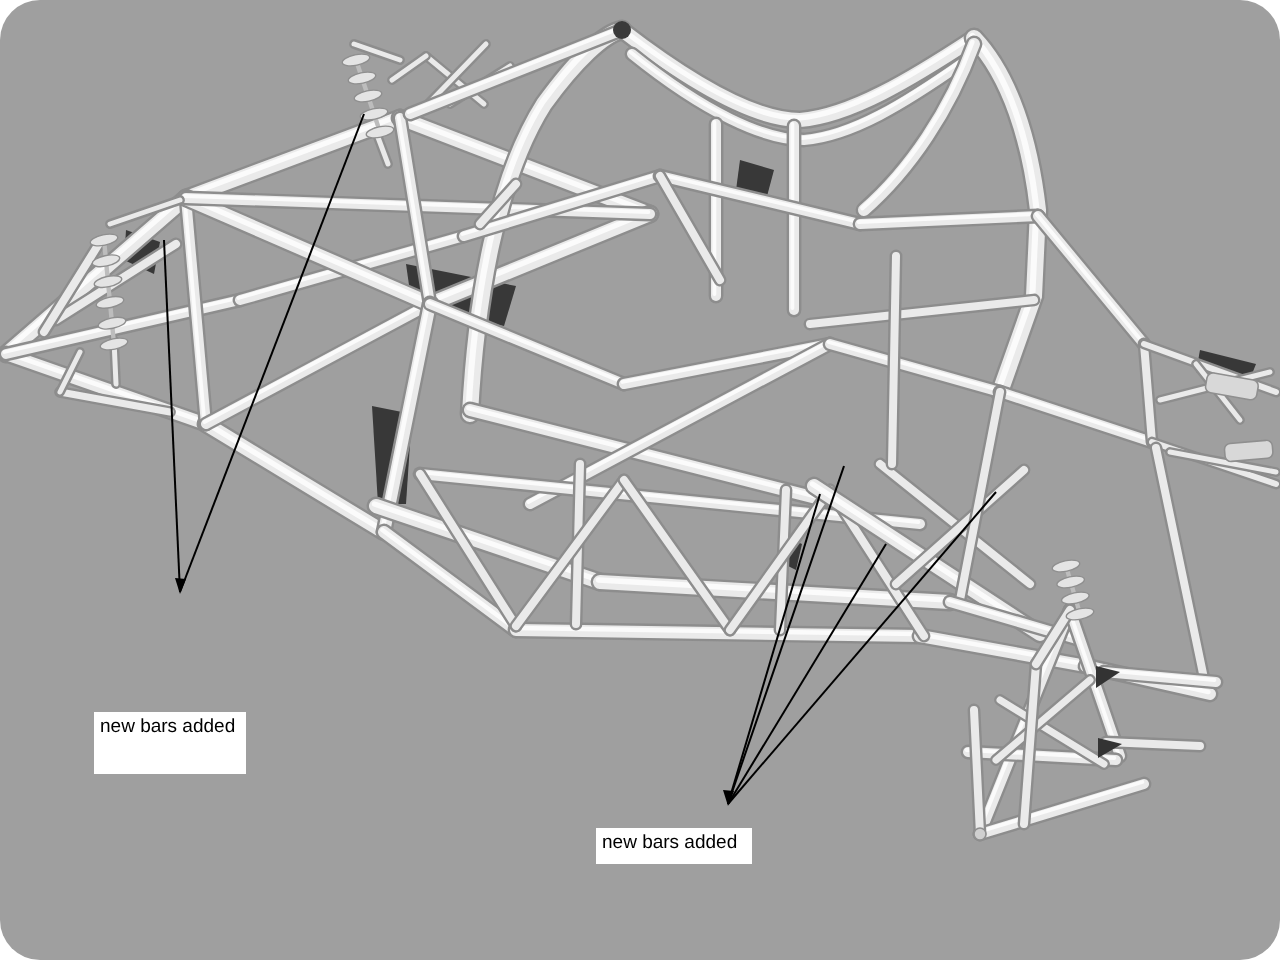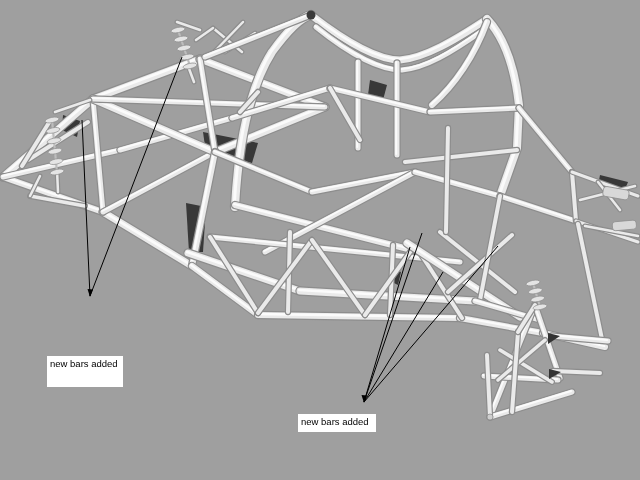--- a/index.html
+++ b/index.html
@@ -1,19 +1,20 @@
 <!DOCTYPE html>
 <html><head>
 <meta charset="utf-8">
 <style>
   html,body{margin:0;padding:0;}
   .stage{
     position:relative;width:640px;height:480px;overflow:hidden;
     background:#9f9f9f;
     font-family:"Liberation Sans", sans-serif;
+    border-radius:20px;
   }
   .stage svg{position:absolute;left:0;top:0;}
   .annotation-label{
     position:absolute;
     background:#ffffff;
     color:#000000;
     font-size:9.5px;
     line-height:11px;
     padding:2px 0 0 3px;
     box-sizing:border-box;

